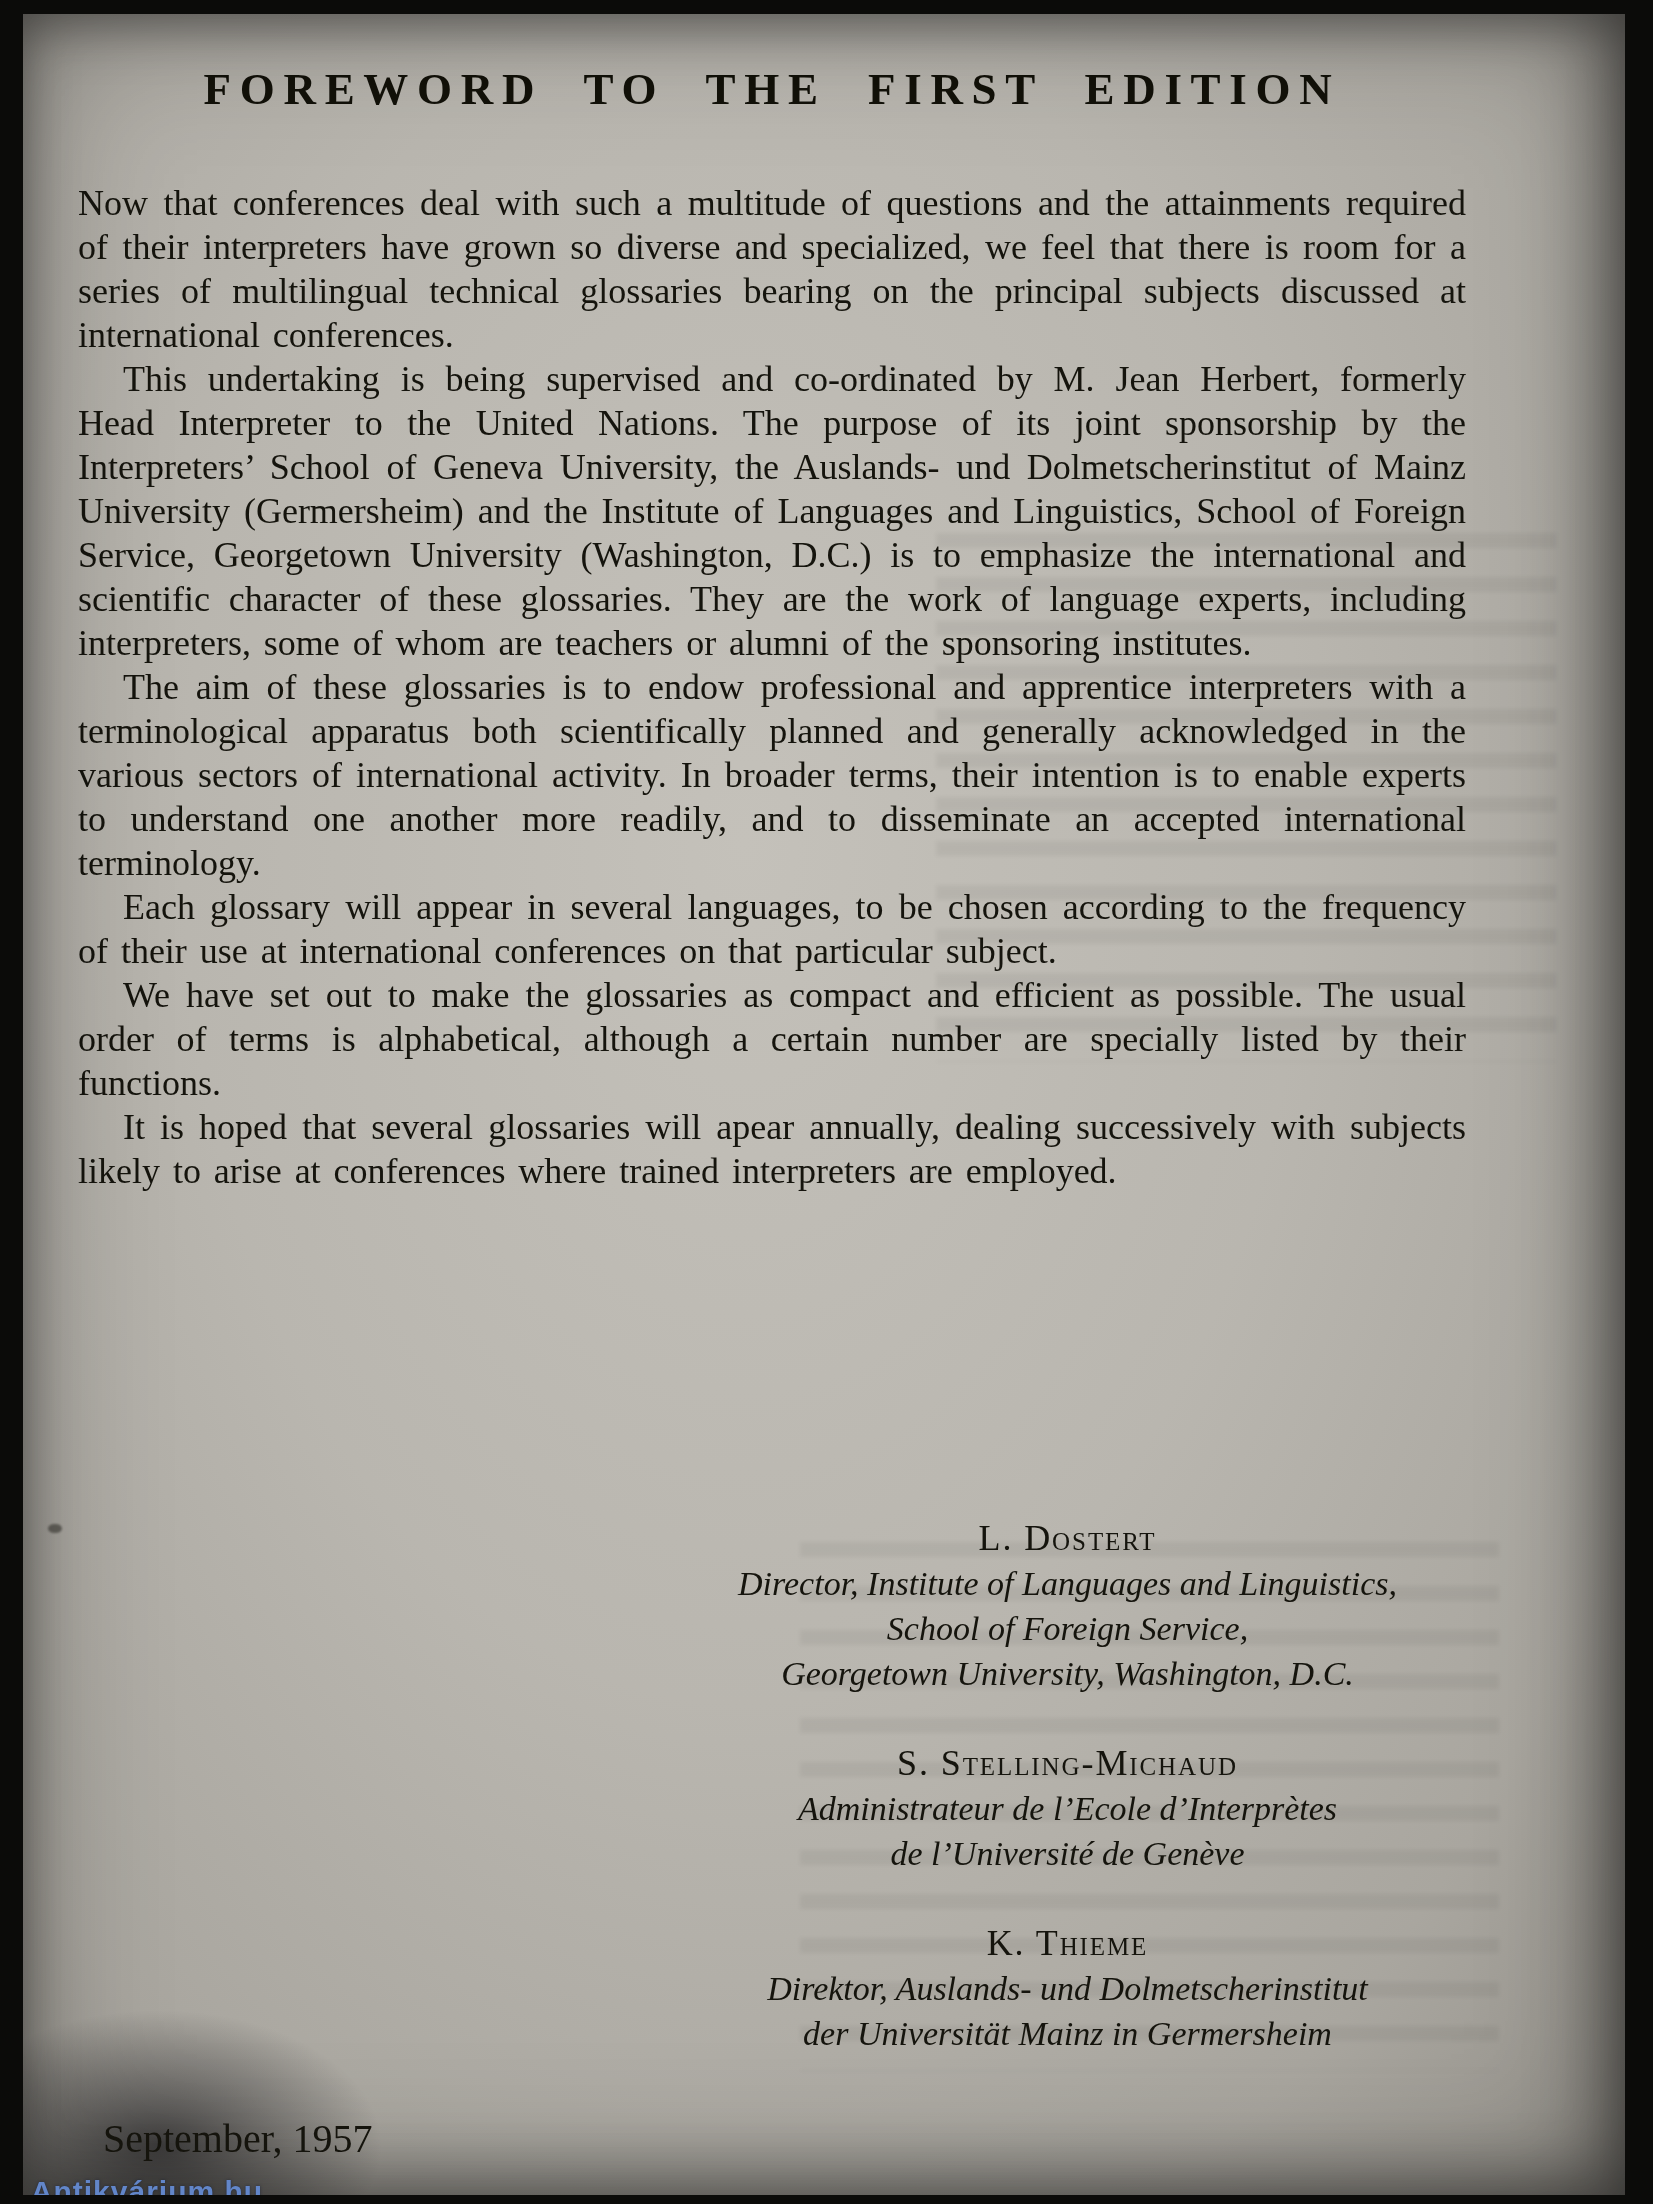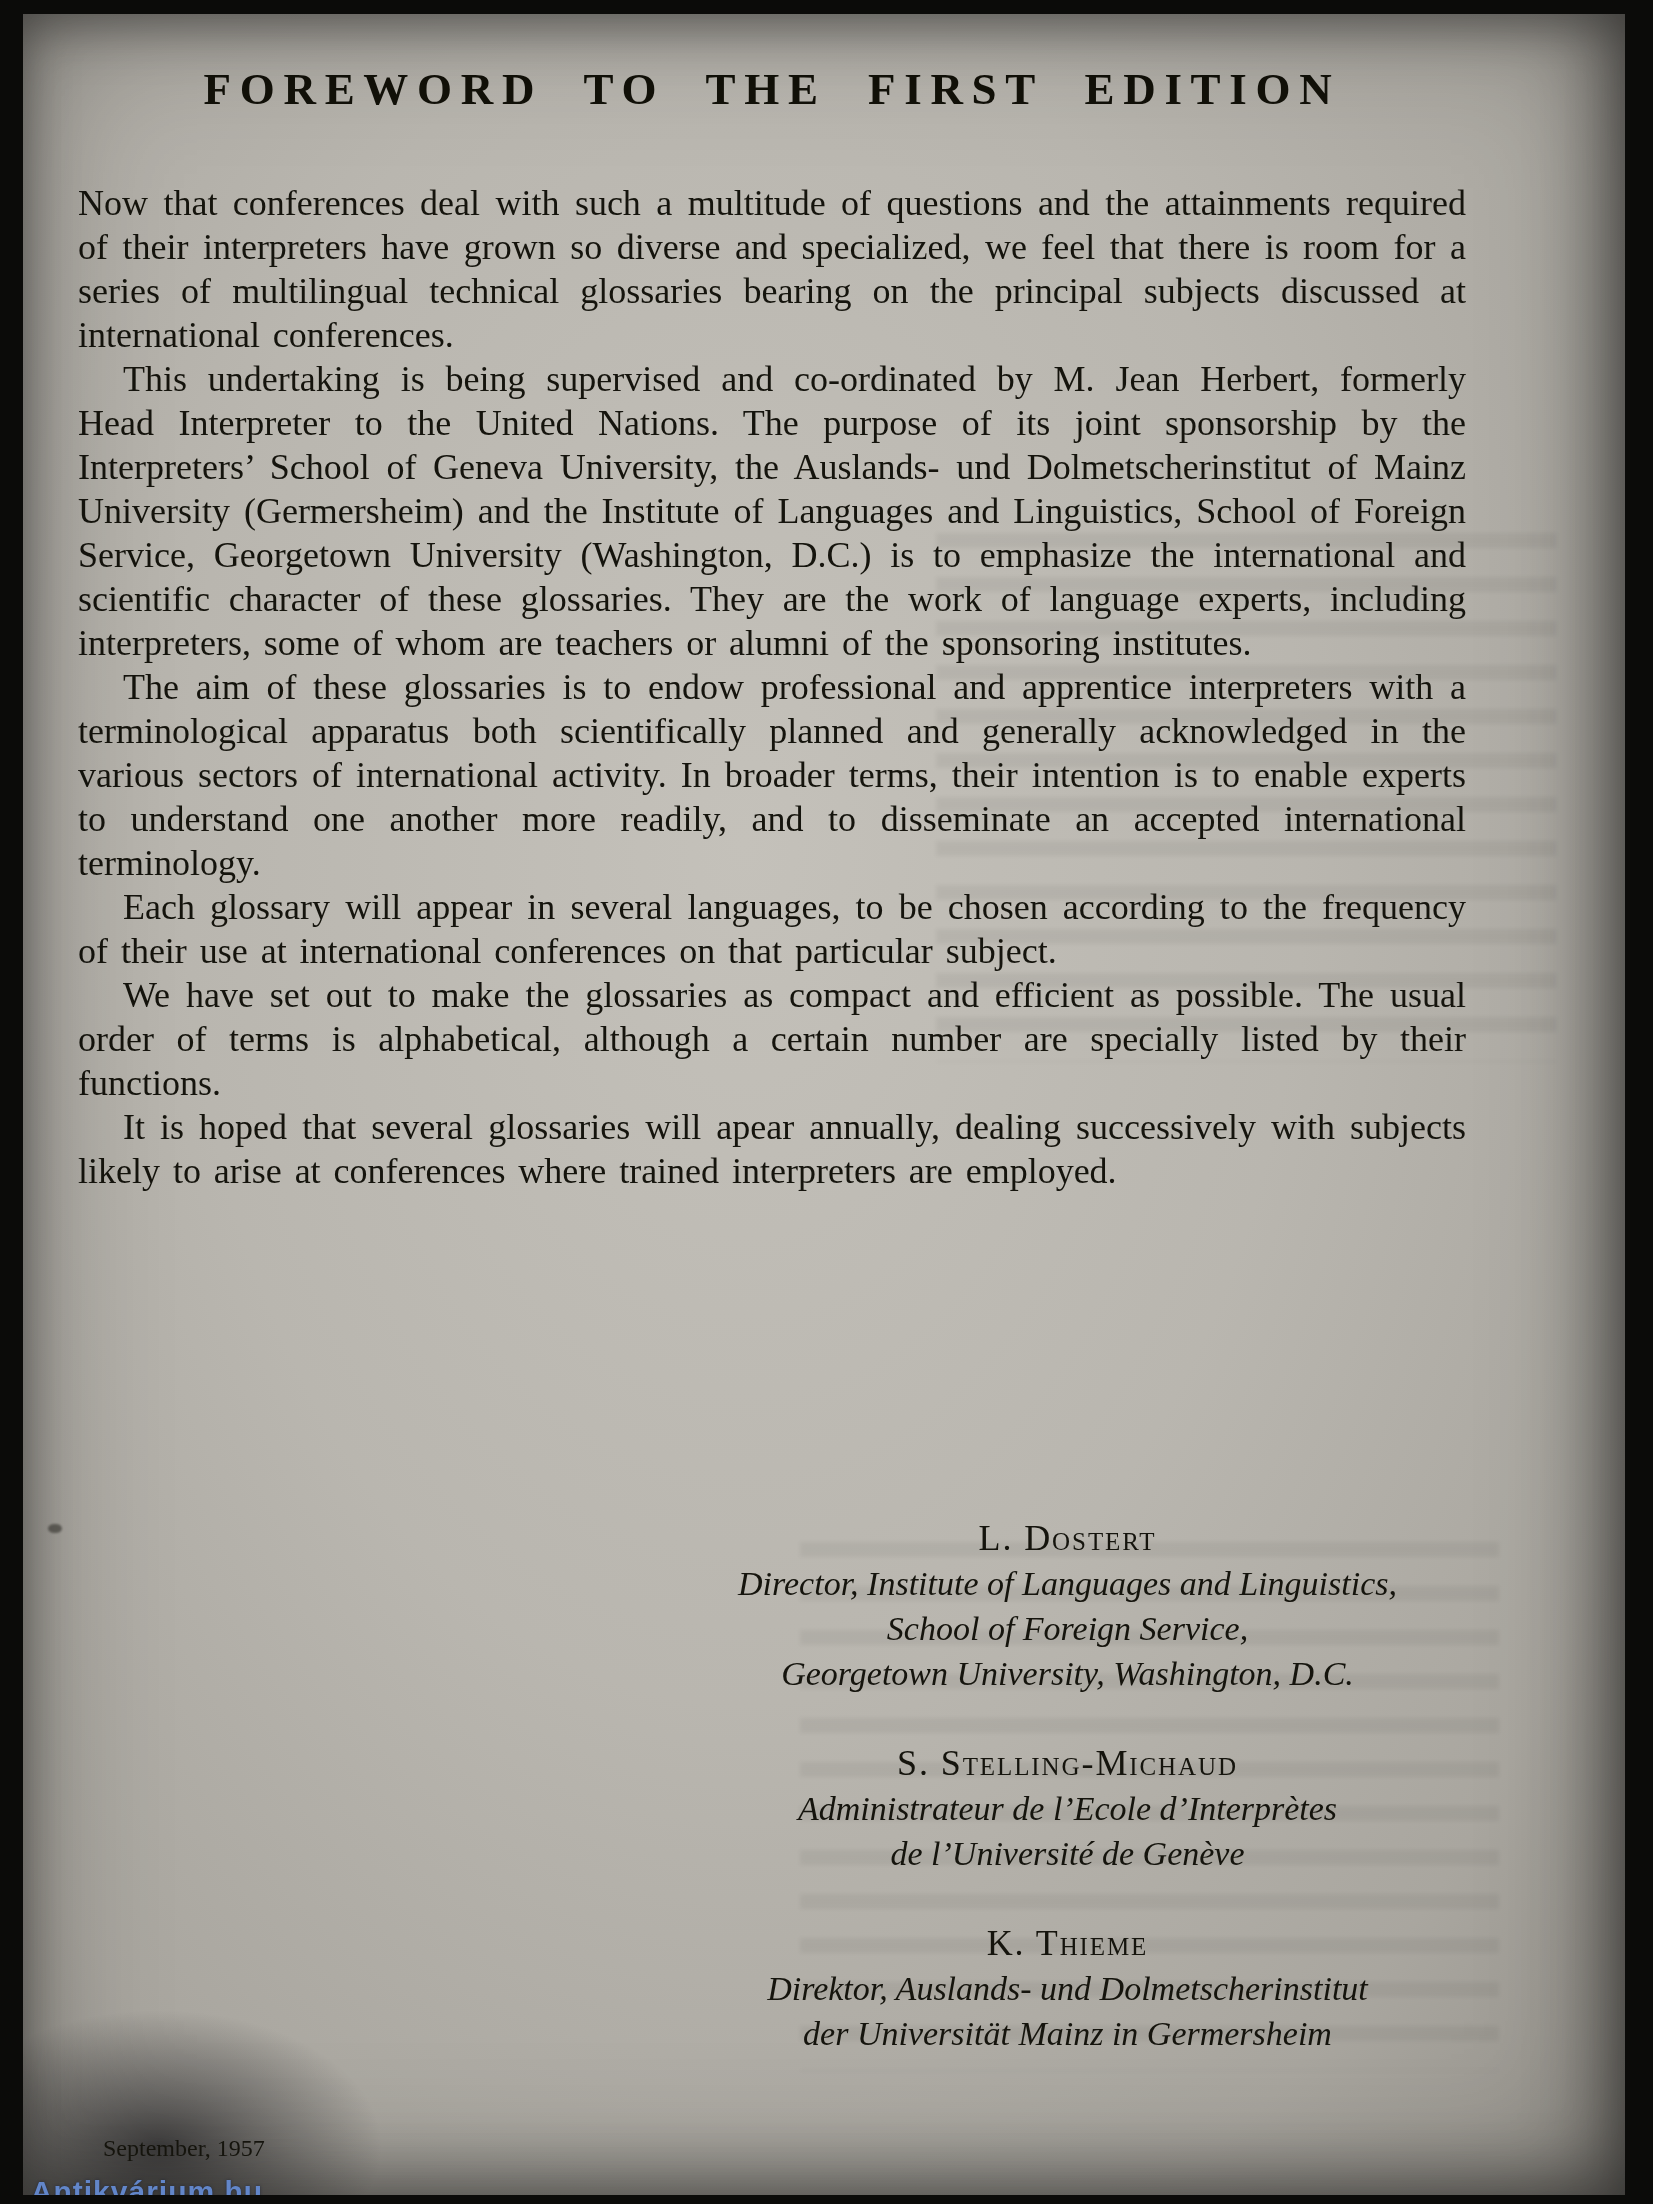--- a/index.html
+++ b/index.html
@@ -78,21 +78,21 @@
     color: #15140d;
   }
 
   .sig { margin-bottom: 45px; }
   .sig-name { font-variant: small-caps; letter-spacing: 1.9px; font-size: 36px; }
   .sig-line { font-style: italic; }
 
   .date-line {
     position: absolute;
     left: 80px; bottom: 33px;
-    font-size: 24px;
+    font-size: 40px;
     color: #15140d;
     z-index: 6;
   }
 
   .watermark {
     position: absolute;
     left: 7.8px; bottom: -13.6px;
     font-size: 30px;
     font-weight: 700;
     letter-spacing: 1px;

